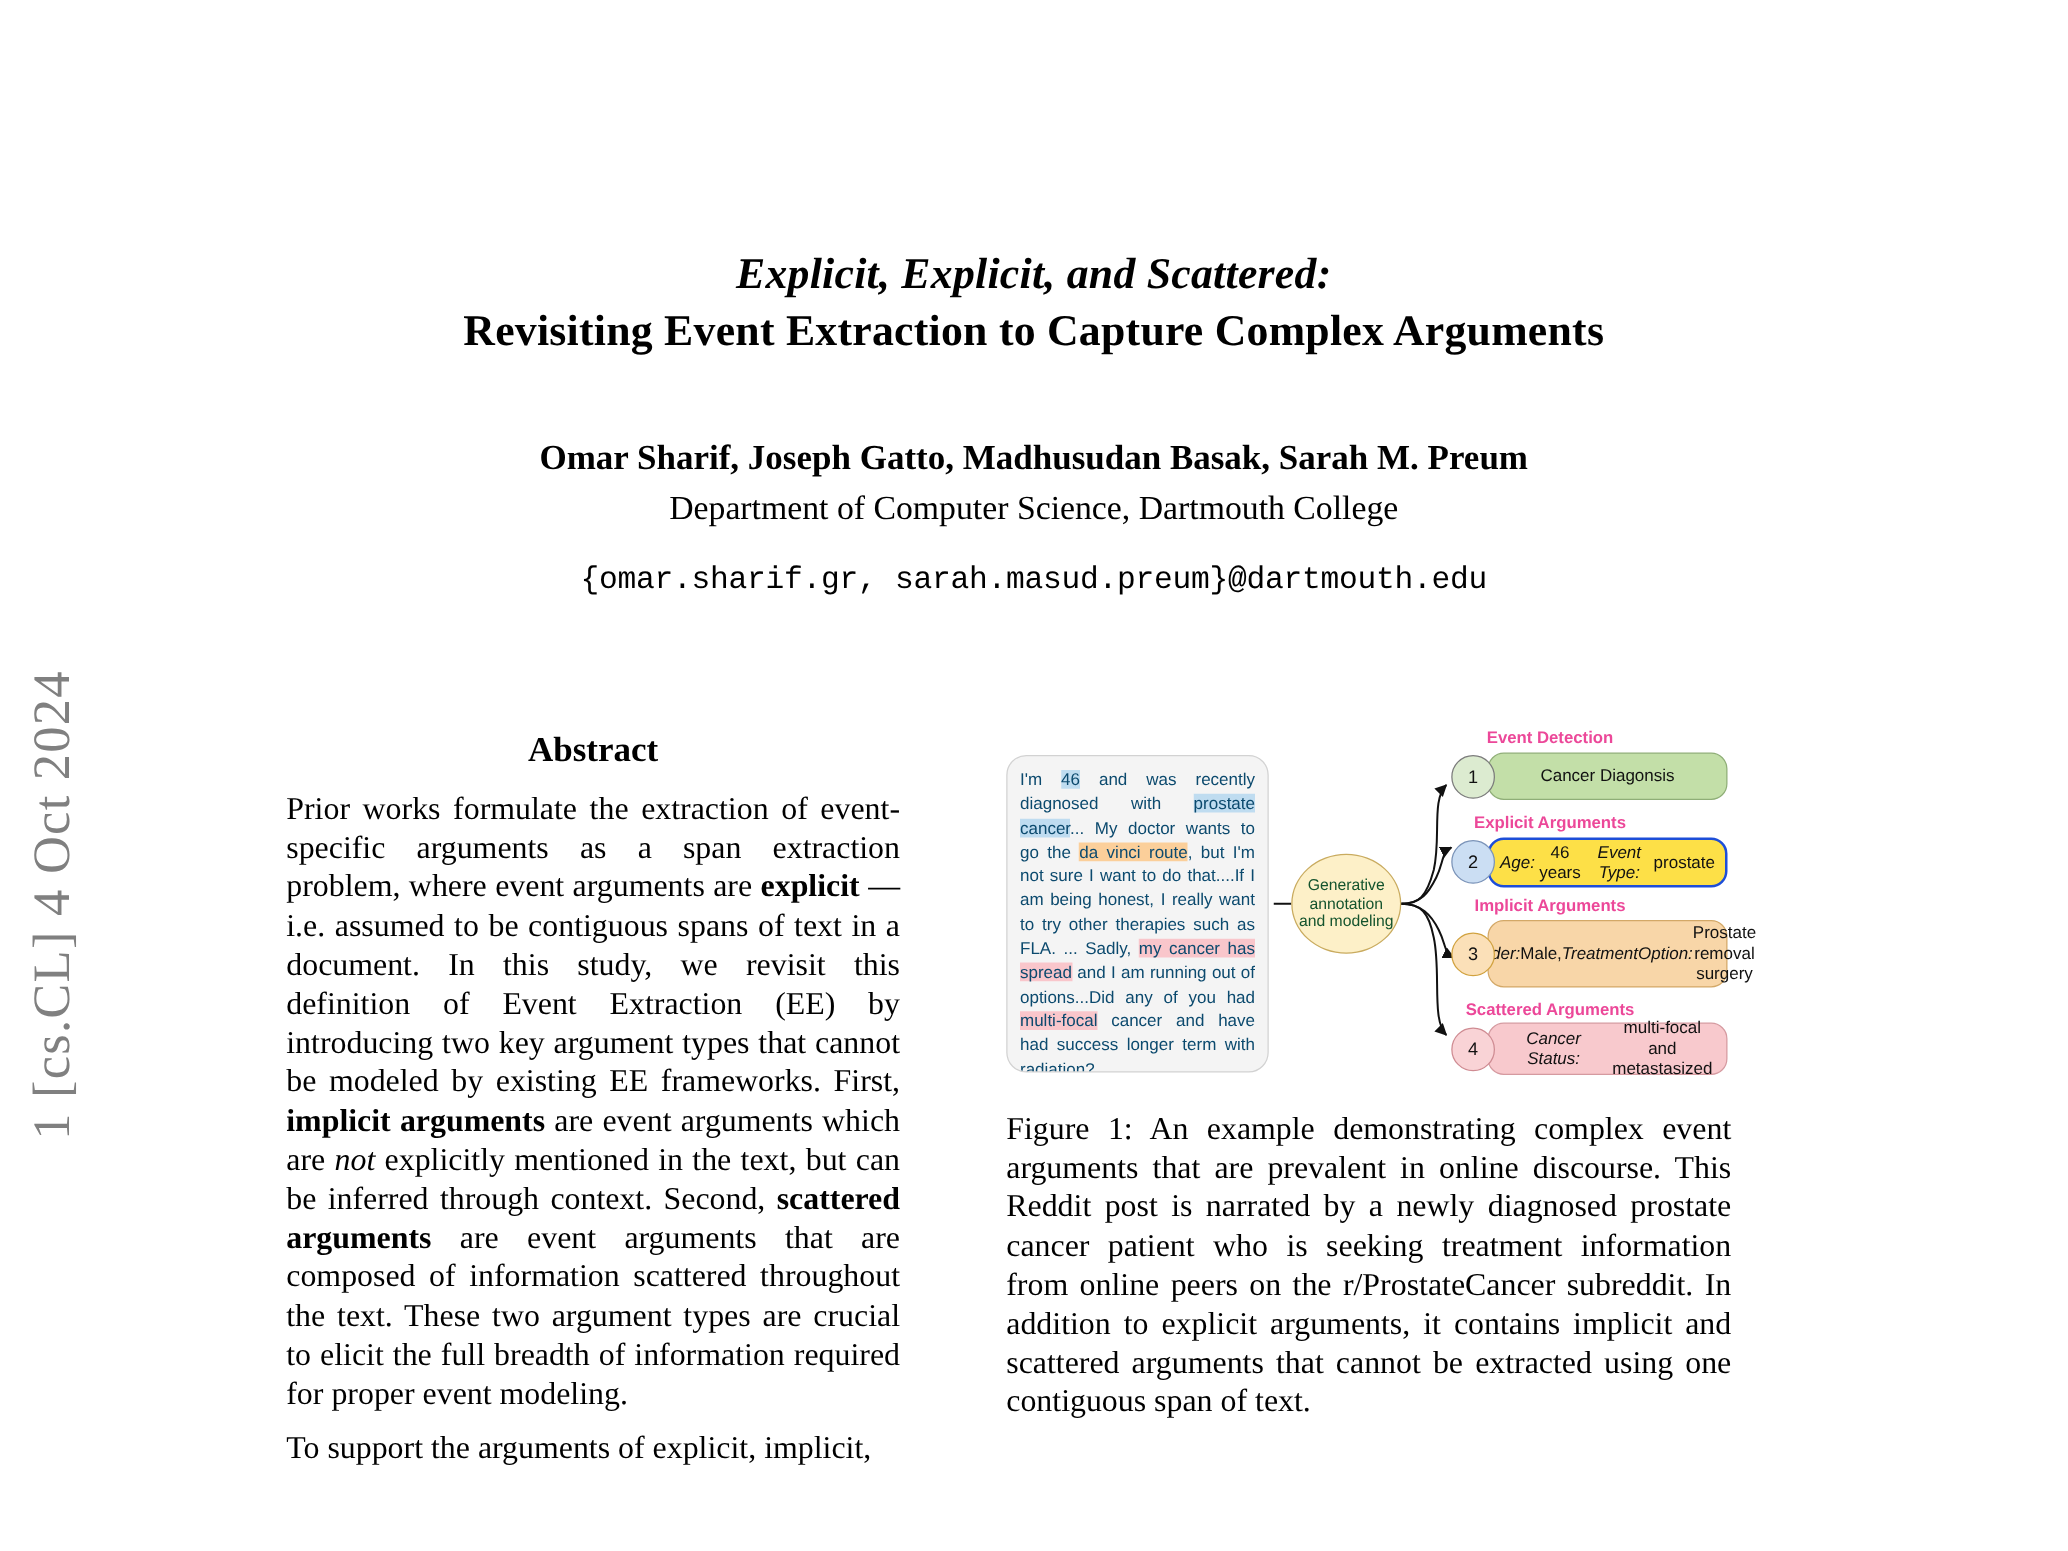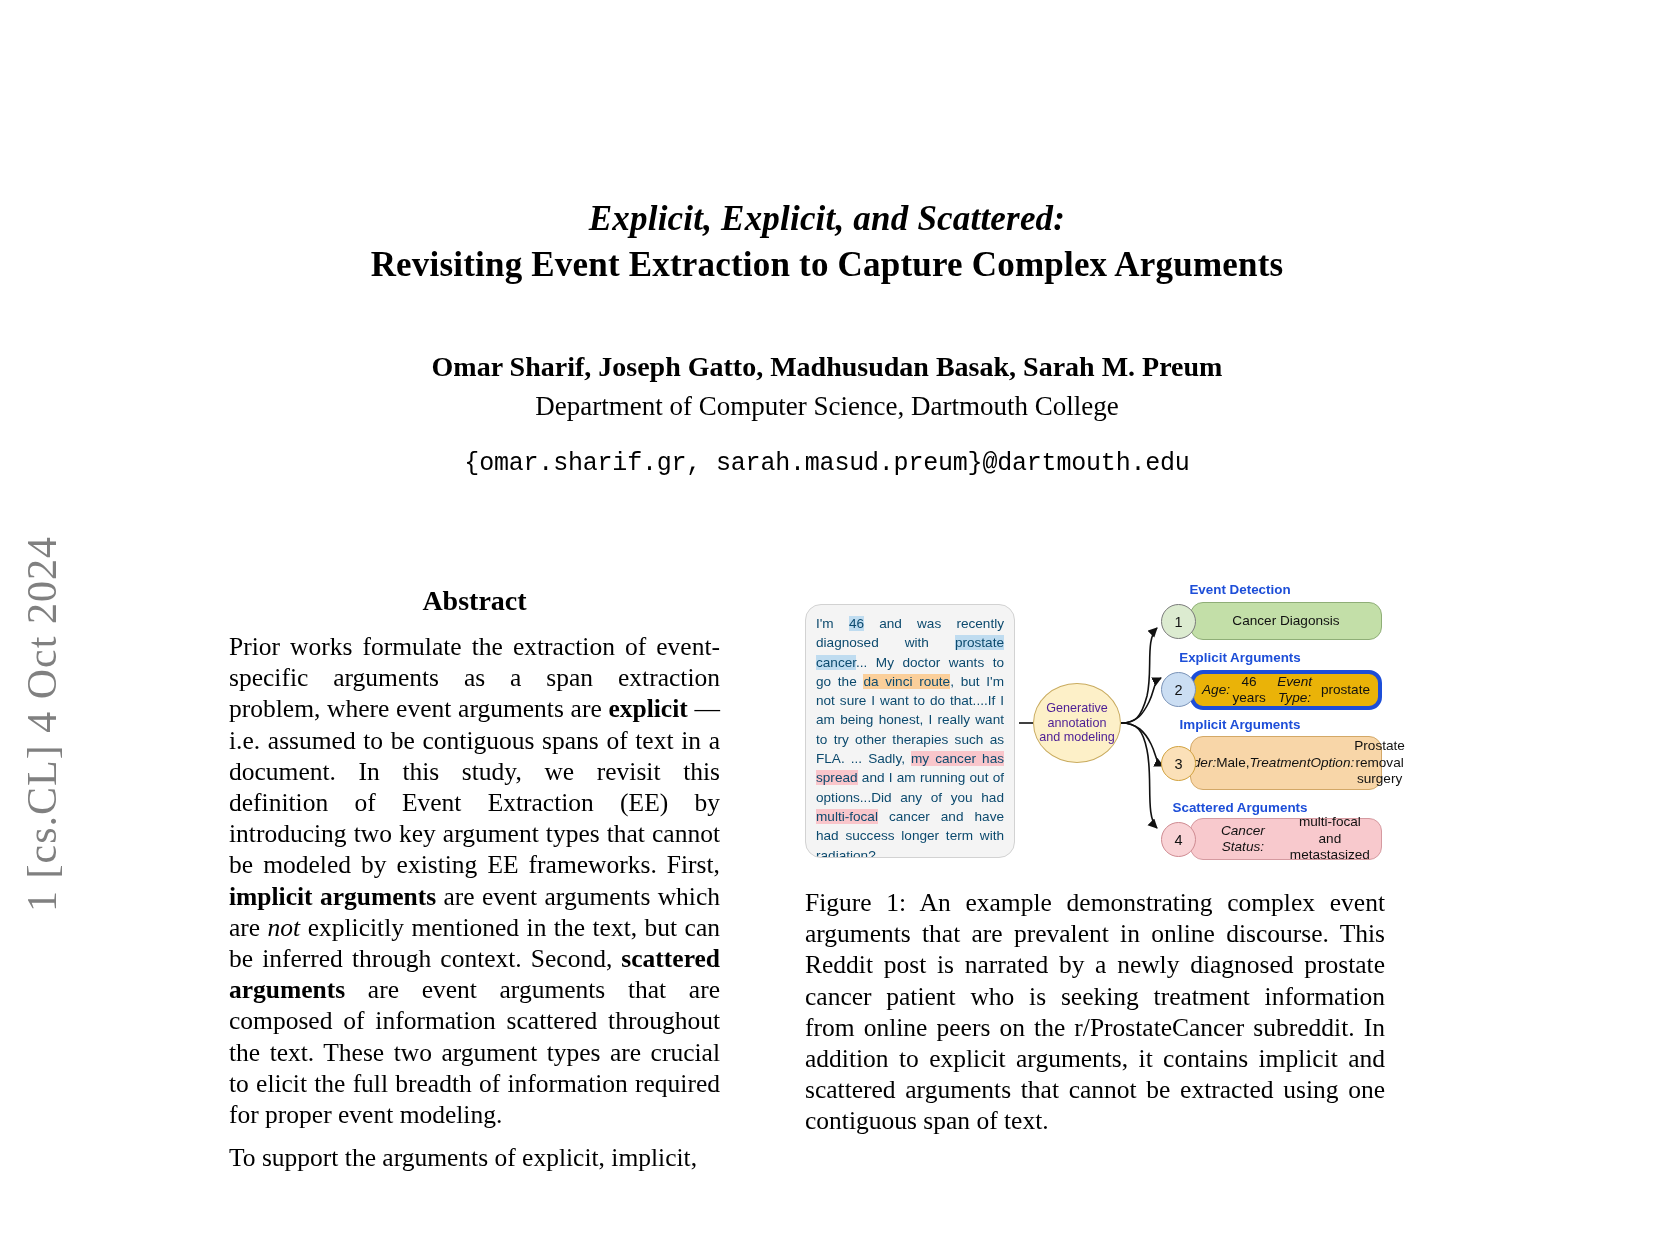--- a/index.html
+++ b/index.html
@@ -151,42 +151,42 @@
     background: #fdf0c8;
     border: 1.4px solid #c9ab5f;
     border-radius: 50%;
     display: flex;
     align-items: center;
     justify-content: center;
     text-align: center;
     font-family: "Liberation Sans", sans-serif;
     font-size: 12.6px;
     line-height: 14.5px;
-    color: #4c1d95;
+    color: #14532d;
     box-sizing: border-box;
     padding: 0 2px;
   }
 
   
   .connectors {
     position: absolute;
     left: 0;
     top: 0;
     width: 580px;
     height: 288px;
     pointer-events: none;
   }
 
   
   .fig-section-label {
     position: absolute;
     font-family: "Liberation Sans", sans-serif;
     font-size: 13.4px;
     font-weight: bold;
-    color: #1d4ed8;
+    color: #ec4899;
     text-align: center;
     width: 250px;
   }
 
   
   .num-circle {
     position: absolute;
     width: 35px;
     height: 35px;
     border-radius: 50%;
@@ -214,21 +214,21 @@
     justify-content: center;
     text-align: center;
     font-family: "Liberation Sans", sans-serif;
     font-size: 13.6px;
     line-height: 16.4px;
     color: #111;
     padding: 3px 8px;
     z-index: 2;
   }
   .pill-green { background:#c3dfa8; border:1px solid #8fae77; }
-  .pill-blue  { background:#eab308; border:4px solid #1d4ed8;text-align:center; }
+  .pill-blue  { background:#fde047; border:2px solid #1d4ed8;text-align:center; }
   .pill-orange{ background:#f8d6a8; border:1px solid #d3a867; }
   .pill-pink  { background:#f8c9cd; border:1px solid #d59aa0; }
   .arg-pill i { font-style: italic; }
 
   .fig-caption {
     position: absolute;
     left: 0;
     top: 309px;
     width: 580px;
     font-family: "Liberation Serif", serif;

